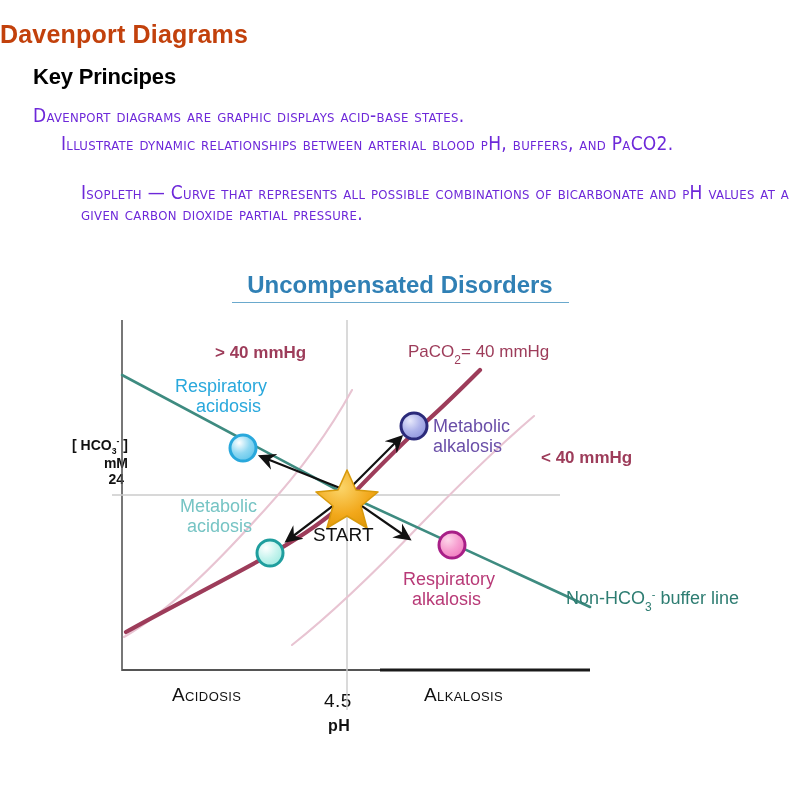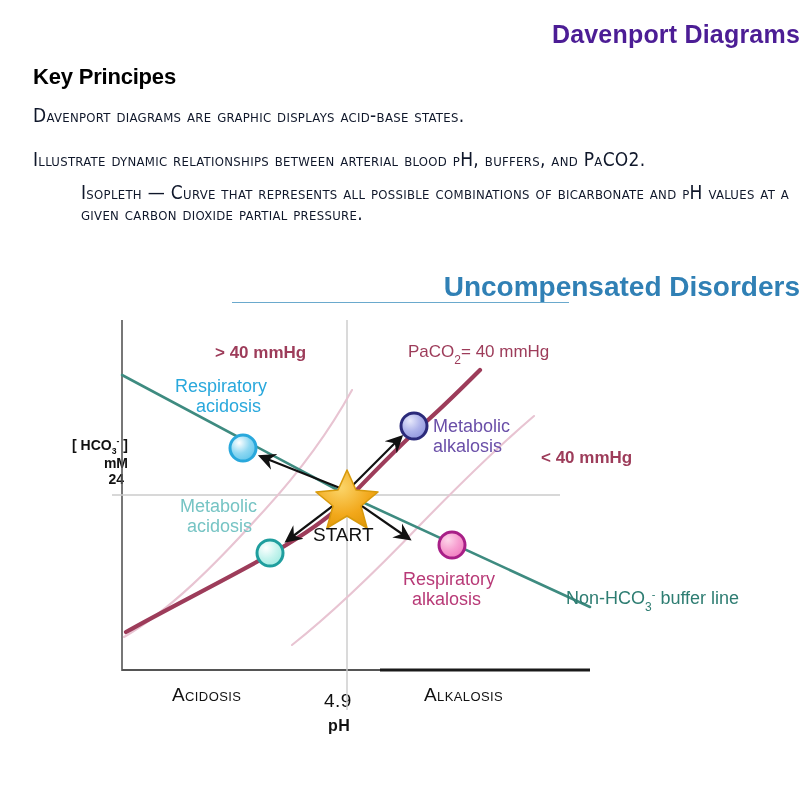--- a/index.html
+++ b/index.html
@@ -8,48 +8,48 @@
     background:#ffffff;
     font-family:"Liberation Sans", sans-serif;
     overflow:hidden;
     position:relative;
   }
   .page{position:relative;width:800px;height:800px;}
 
   
   .main-title{
     position:absolute;left:0;top:20px;width:800px;
-    text-align:right;
+    text-align:left;
     font-size:25px;font-weight:bold;
-    color:#4c1d95;
+    color:#c2410c;
     letter-spacing:.2px;
   }
   .key-heading{
     position:absolute;left:33px;top:64px;
     font-size:22px;font-weight:bold;color:#000000;
     letter-spacing:-.2px;
   }
   .body-line{
     position:absolute;left:33px;
-    color:#0f172a;
+    color:#6d28d9;
     font-family:"DejaVu Sans Condensed","Liberation Sans",sans-serif;
     font-stretch:condensed;
     font-variant:small-caps;
     font-size:19px;
     letter-spacing:.3px;
     white-space:nowrap;
   }
   .body-line.l1{top:104px;}
-  .body-line.l2{top:148px;}
+  .body-line.l2{top:132px;margin-left:28px;}
   .body-line.l3{top:182px;white-space:normal;width:745px;line-height:1.12;margin-left:48px;}
 
   
   .section-title{
     position:absolute;left:0;top:271px;width:800px;
-    text-align:right;font-size:28px;font-weight:600;
+    text-align:center;font-size:24px;font-weight:600;
     color:#3080b5;
   }
   .section-underline{
     position:absolute;top:302px;left:232px;width:337px;height:1px;
     background:#6aa9cd;
   }
 
   
   .chart{
     position:absolute;left:0;top:310px;width:692px;height:420px;
@@ -102,21 +102,21 @@
   <div class="section-title">Uncompensated Disorders</div>
   <div class="section-underline"></div>
 
   <div class="axis-label" id="ylab">
     <span>[&nbsp;HCO<sub>3</sub><sup>-</sup>&nbsp;]<br>mM</span>
     <span class="ylab-24">24</span>
   </div>
 
   <div class="x-cat" id="x-acidosis">Acidosis</div>
   <div class="x-cat" id="x-alkalosis">Alkalosis</div>
-  <div class="x-cat" id="x-ph-val">4.9</div>
+  <div class="x-cat" id="x-ph-val">4.5</div>
   <div class="x-cat" id="x-ph-unit">pH</div>
 
   <div class="chart">
   <svg width="800" height="420" viewBox="0 0 800 420" xmlns="http://www.w3.org/2000/svg">
 
     <defs>
       <marker id="ah" markerWidth="9" markerHeight="9" refX="6" refY="4.5" orient="auto">
         <path d="M0,0.6 L8,4.5 L0,8.4 L2.6,4.5 Z" fill="#111"></path>
       </marker>
       <radialGradient id="gBlue" cx="35%" cy="30%" r="75%">

